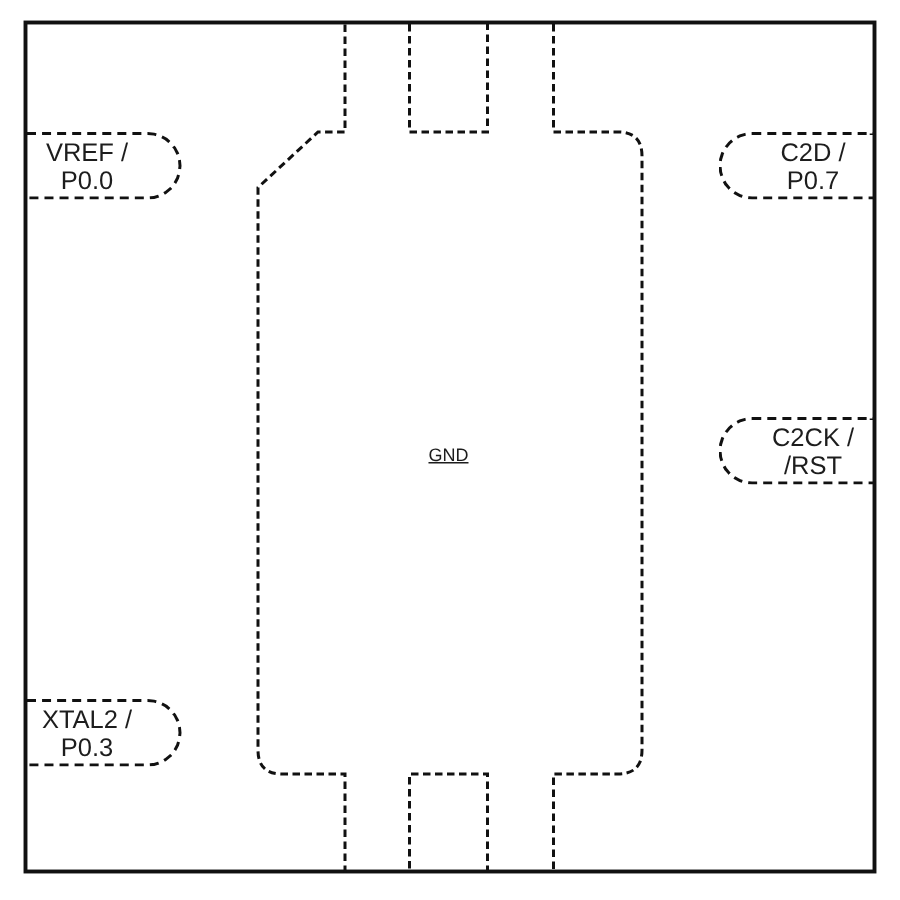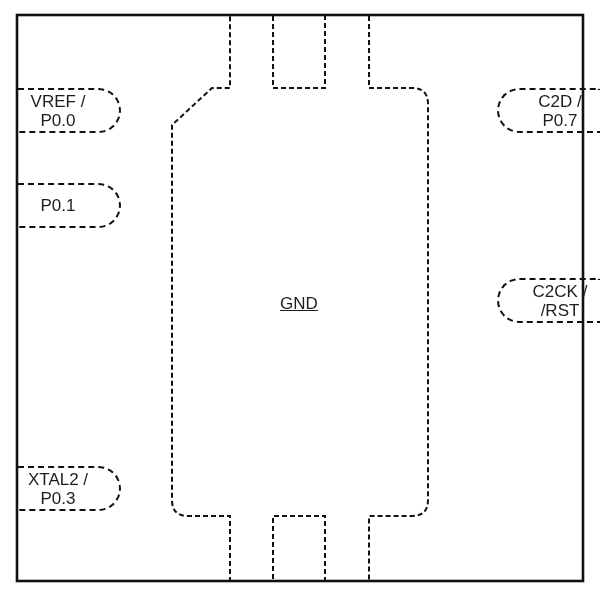--- a/index.html
+++ b/index.html
@@ -40,36 +40,36 @@
     white-space:nowrap;
   }
   .pin.left{
     left:18px;
     width:103px;
     border-left:none;
     border-radius:0 23px 23px 0;
     padding-right:21px;
   }
   .pin.right{
-    left:497px;
+    left:479px;
     width:103px;
     border-right:none;
     border-radius:23px 0 0 23px;
     padding-left:21px;
     text-align:center;
   }
   .pin span:empty{display:none;}
 
   .gnd-label{
     position:absolute;
     left:240px;
     top:294px;
     width:118px;
     text-align:center;
-    font-size:17px;
+    font-size:12px;
     line-height:19px;
     text-decoration:underline;
   }
 </style>
 </head>
 <body>
 
 <div class="stage" style="--line: #111111; --text: #1d1d1d; --bg: #ffffff;">
 
   <svg class="outline-svg" viewBox="0 0 600 600" aria-hidden="true">
@@ -79,24 +79,20 @@
     <path d="M273 16 V88 H325 V16
          M369 16 V88 H412 Q428 88 428 104 V500 Q428 516 412 516 H369 V582
          M325 582 V516 H273 V582
          M230 582 V516 H188 Q172 516 172 500 V125 L212 88 H230 V16"></path>
   </svg>
 
   <div class="pin left" style="top:88px">
     <span>VREF /</span>
     <span>P0.0</span>
   </div>
-  <div class="pin left" style="top:183px">
-    <span>P0.1</span>
-
-  </div>
   <div class="pin left" style="top:466px">
     <span>XTAL2 /</span>
     <span>P0.3</span>
   </div>
 
   <div class="pin right" style="top:88px">
     <span>C2D /</span>
     <span>P0.7</span>
   </div>
   <div class="pin right" style="top:278px">

